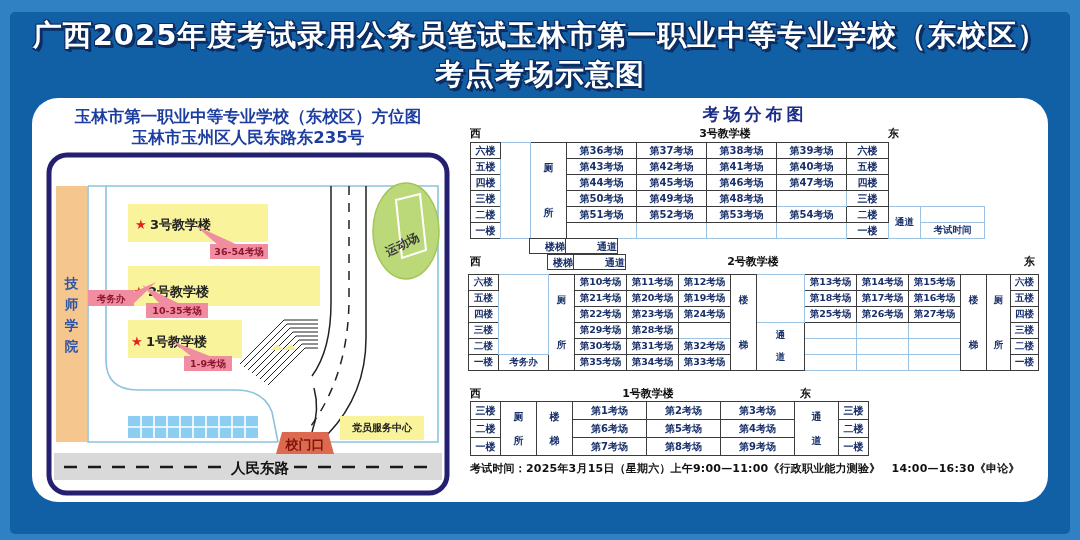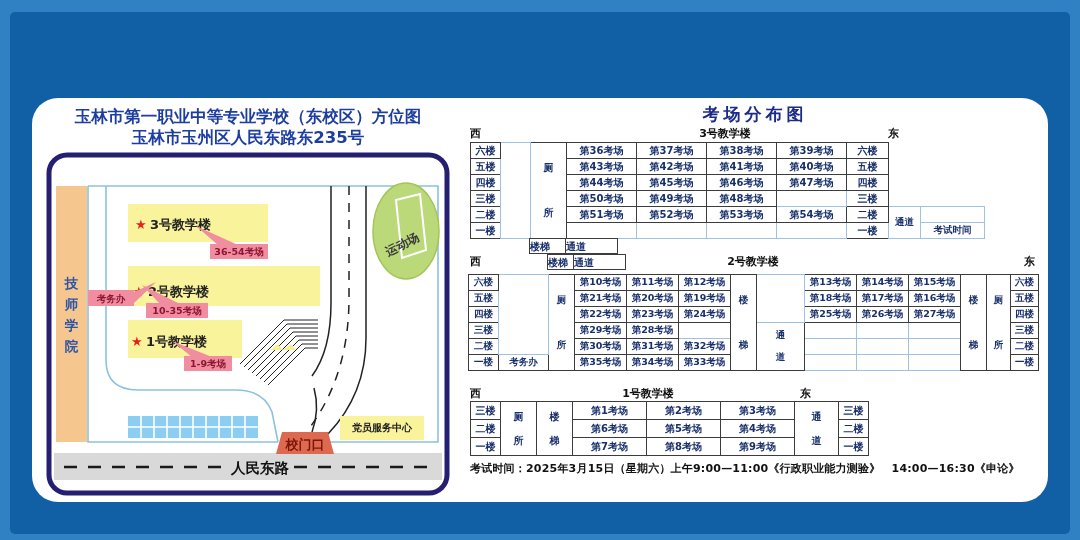--- a/index.html
+++ b/index.html
@@ -24,34 +24,38 @@
   .dt td.lt{color:#19306b;font-size:9.5px;}
   .dt td.g{border:none;}
   .f95{font-size:9.5px;}
   .b1t td{height:17px;}
   .vstack{display:flex;flex-direction:column;justify-content:space-around;align-items:center;width:100%;}
   .vs6{height:90px;}
   .vs3{height:44px;}
   .vs3b{height:48px;}
   .minirow{position:absolute;display:flex;}
   .minirow div{border:1px solid #3c3c3c;height:16px;line-height:15px;font-size:10px;font-weight:bold;
-    color:#19306b;text-align:left;box-sizing:border-box;margin-left:-1px;}
+    color:#19306b;text-align:right;box-sizing:border-box;margin-left:-1px;}
   .footer{position:absolute;left:8px;font-size:11px;font-weight:bold;color:#111;white-space:nowrap;letter-spacing:0.2px;}
   
   .mt1{font-size:16.5px;font-weight:bold;fill:#1d3ea0;}
   .blabel{font-size:13px;font-weight:bold;fill:#222222;}
   .bstar{font-size:13px;fill:#e3221c;font-weight:bold;}
   .tagt{font-size:9.5px;font-weight:bold;fill:#8c1630;}
   .techc{font-size:13.5px;font-weight:bold;fill:#2d55a6;}
 </style>
 </head>
 <body>
 
 <div class="stage">
   <div class="bg"></div>
+  <div class="main-title">
+    <div>广西2025年度考试录用公务员笔试玉林市第一职业中等专业学校（东校区）</div>
+    <div>考点考场示意图</div>
+  </div>
 
   <div class="panel">
 
     <svg class="mapsvg" width="430" height="404" viewBox="0 0 430 404">
       <text class="mt1" x="216" y="24" text-anchor="middle">玉林市第一职业中等专业学校（东校区）方位图</text>
       <text class="mt1" x="216" y="45" text-anchor="middle">玉林市玉州区人民东路东235号</text>
 
       <rect x="17" y="57" width="398" height="338" rx="18" fill="#ffffff" stroke="#241f70" stroke-width="5"></rect>
 
       <rect x="22" y="355" width="388" height="27" fill="#d9d9d9"></rect>

